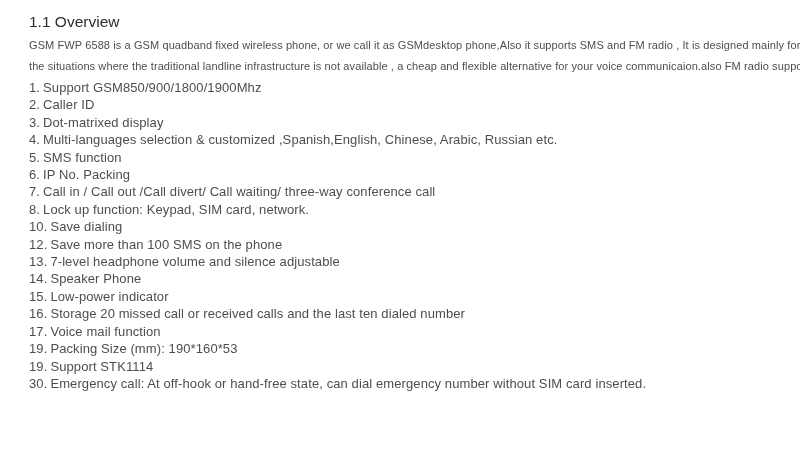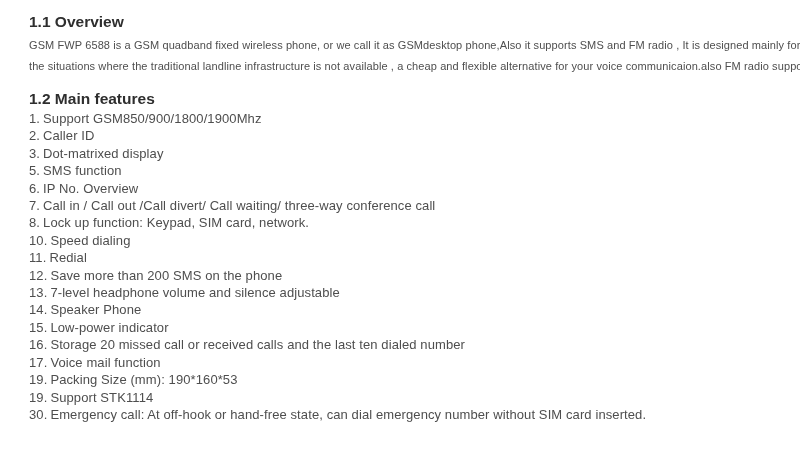--- a/index.html
+++ b/index.html
@@ -11,21 +11,21 @@
     height: 467px;
     background: #ffffff;
     overflow: hidden;
     font-family: "Liberation Sans", "DejaVu Sans", sans-serif;
   }
   .page {
     padding: 13px 0 0 29px;
   }
   .sec-heading {
     font-size: 15.5px;
-    font-weight: 700;
+    font-weight: 400;
     color: #2e2e2e;
     line-height: 18px;
     margin: 0;
   }
   .sec-heading.second {
     margin-top: 13px;
   }
   .para {
     margin: 4px 7px 0 0;
   }
@@ -55,33 +55,32 @@
 
 <div class="page">
 
   <h1 class="sec-heading">1.1 Overview</h1>
 
   <div class="para">
     <div class="para-line">GSM FWP 6588 is a GSM quadband fixed wireless phone, or we call it as GSMdesktop phone,Also it supports SMS and FM radio , It is designed mainly for</div>
     <div class="para-line">the situations where the traditional landline infrastructure is not available , a cheap and flexible alternative for your voice communicaion.also FM radio support.</div>
   </div>
 
-  <h1 class="sec-heading second">1.2 Main features</h1>
 
   <div class="features" id="features-list">
       <div class="feature-item"><span class="feature-num">1.</span><span>Support GSM850/900/1800/1900Mhz</span></div>
       <div class="feature-item"><span class="feature-num">2.</span><span>Caller ID</span></div>
       <div class="feature-item"><span class="feature-num">3.</span><span>Dot-matrixed display</span></div>
+      <div class="feature-item"><span class="feature-num">4.</span><span>Multi-languages selection &amp; customized ,Spanish,English, Chinese, Arabic, Russian etc.</span></div>
       <div class="feature-item"><span class="feature-num">5.</span><span>SMS function</span></div>
-      <div class="feature-item"><span class="feature-num">6.</span><span>IP No. Overview</span></div>
+      <div class="feature-item"><span class="feature-num">6.</span><span>IP No. Packing</span></div>
       <div class="feature-item"><span class="feature-num">7.</span><span>Call in / Call out /Call divert/ Call waiting/ three-way conference call</span></div>
       <div class="feature-item"><span class="feature-num">8.</span><span>Lock up function: Keypad, SIM card, network.</span></div>
-      <div class="feature-item"><span class="feature-num">10.</span><span>Speed dialing</span></div>
-      <div class="feature-item"><span class="feature-num">11.</span><span>Redial</span></div>
-      <div class="feature-item"><span class="feature-num">12.</span><span>Save more than 200 SMS on the phone</span></div>
+      <div class="feature-item"><span class="feature-num">10.</span><span>Save dialing</span></div>
+      <div class="feature-item"><span class="feature-num">12.</span><span>Save more than 100 SMS on the phone</span></div>
       <div class="feature-item"><span class="feature-num">13.</span><span>7-level headphone volume and silence adjustable</span></div>
       <div class="feature-item"><span class="feature-num">14.</span><span>Speaker Phone</span></div>
       <div class="feature-item"><span class="feature-num">15.</span><span>Low-power indicator</span></div>
       <div class="feature-item"><span class="feature-num">16.</span><span>Storage 20 missed call or received calls and the last ten dialed number</span></div>
       <div class="feature-item"><span class="feature-num">17.</span><span>Voice mail function</span></div>
       <div class="feature-item"><span class="feature-num">19.</span><span>Packing Size (mm): 190*160*53</span></div>
       <div class="feature-item"><span class="feature-num">19.</span><span>Support STK1114</span></div>
       <div class="feature-item"><span class="feature-num">30.</span><span>Emergency call: At off-hook or hand-free state, can dial emergency number without SIM card inserted.</span></div>
     </div>
 

